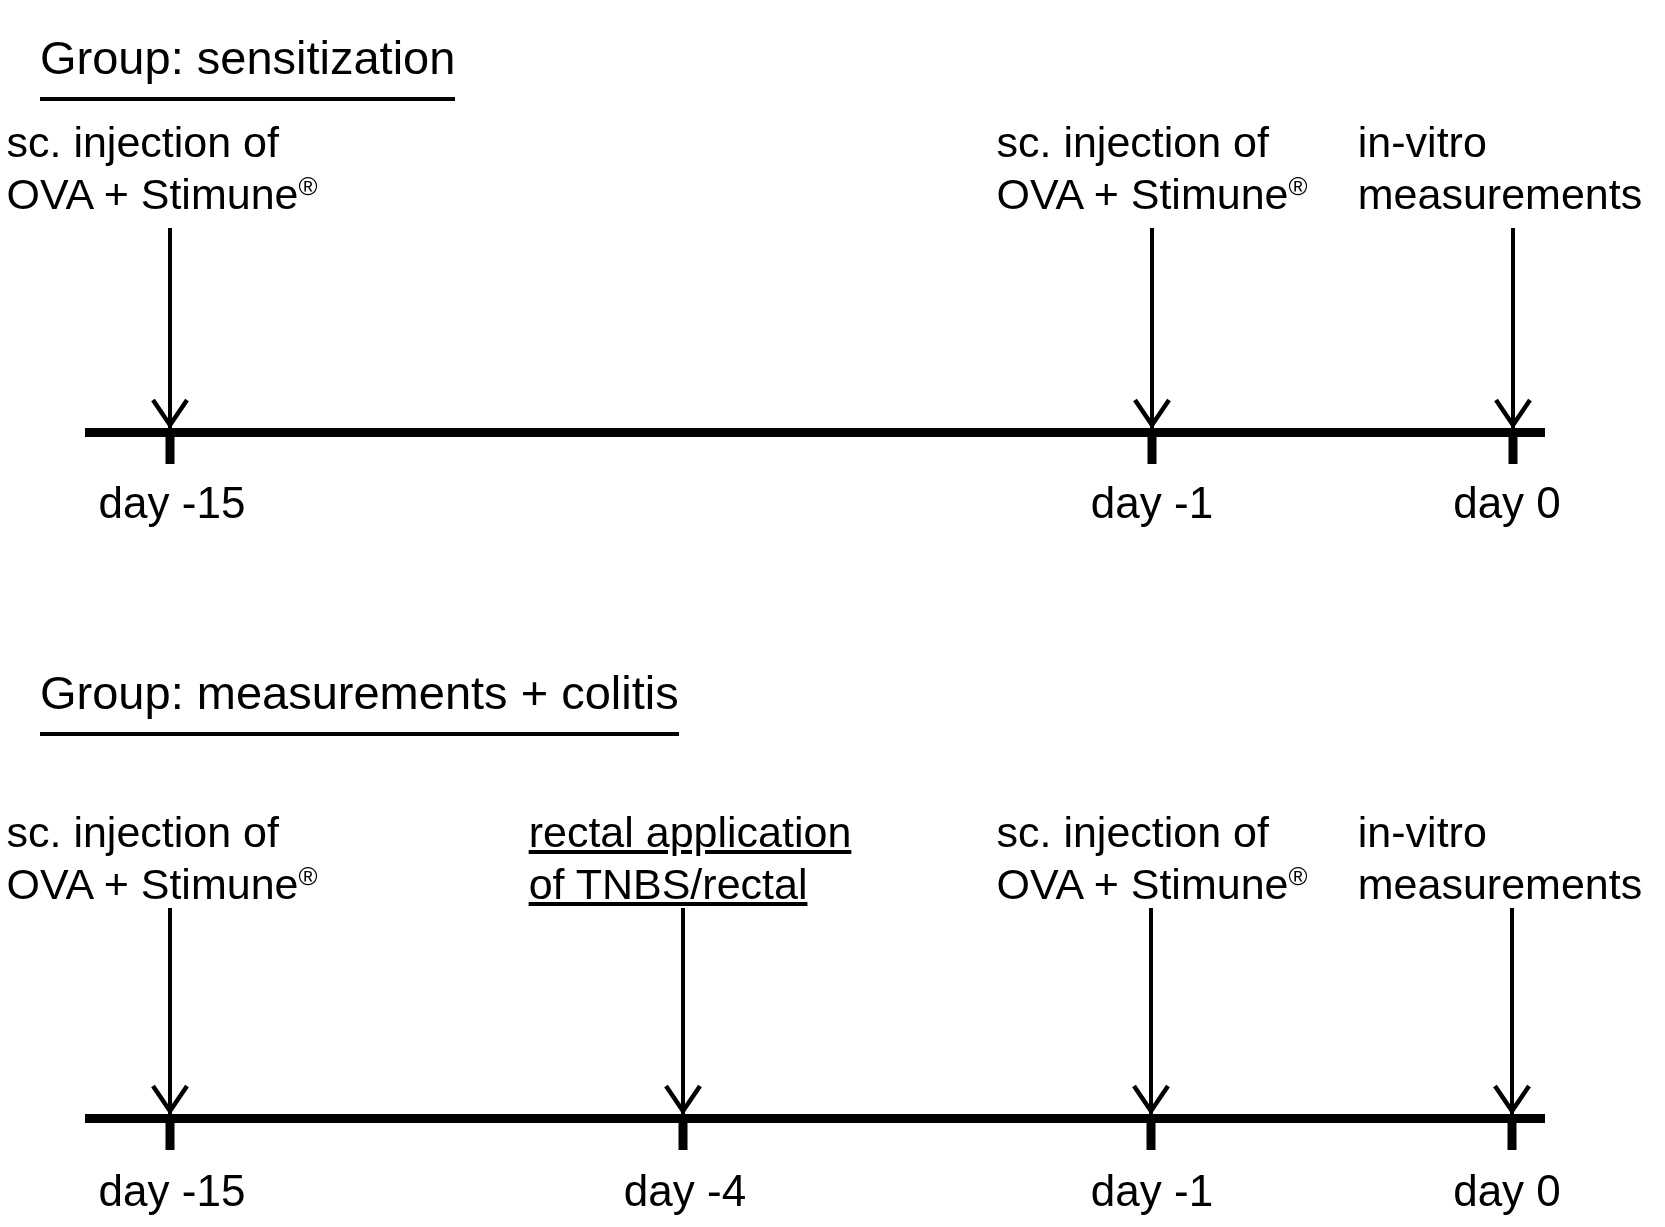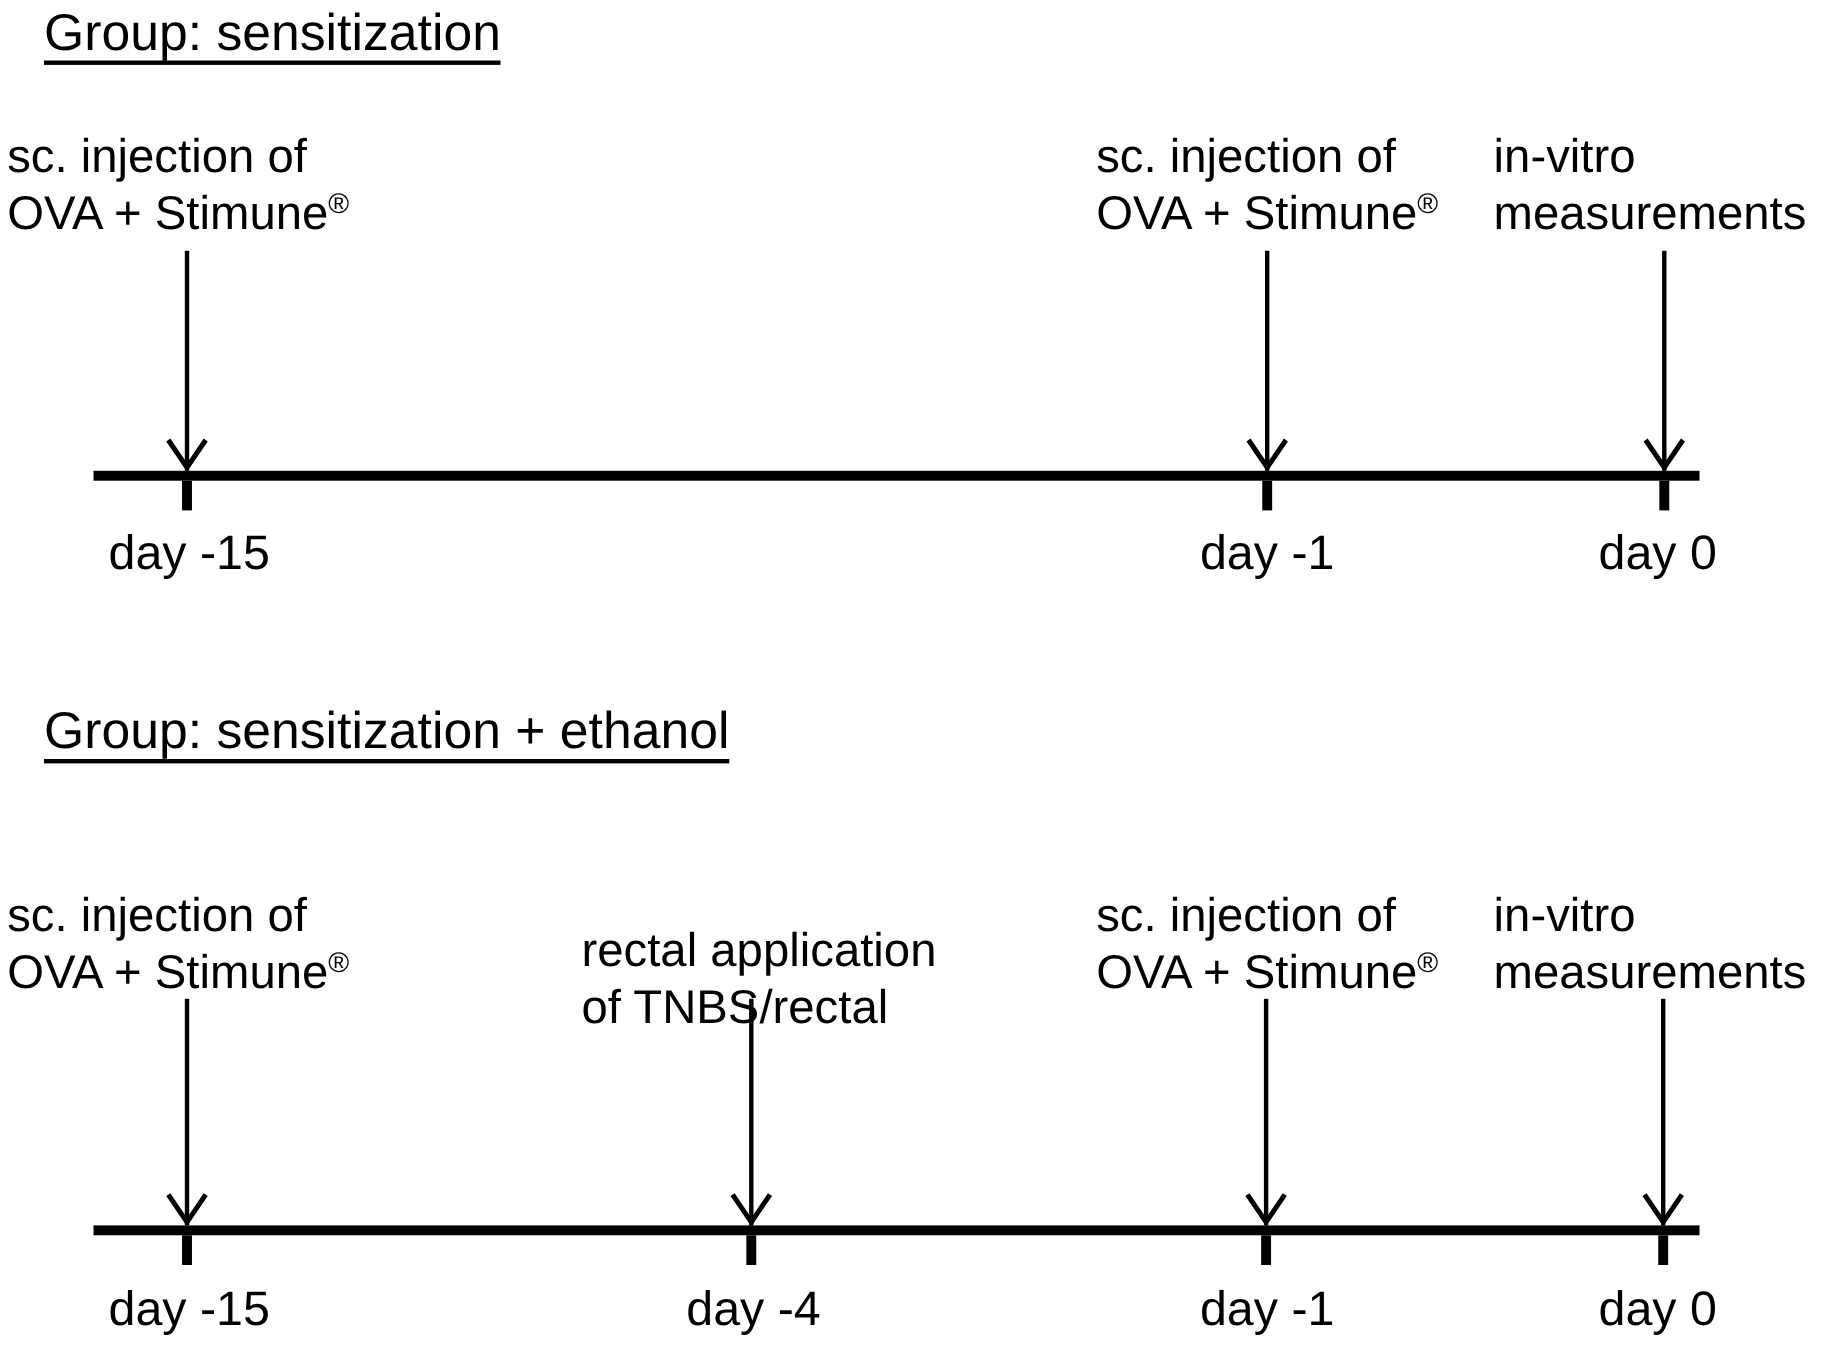--- a/index.html
+++ b/index.html
@@ -11,21 +11,22 @@
     color: #000000;
     font-family: "Liberation Sans", sans-serif;
   }
   .heading {
     position: absolute;
     font-size: 47px;
     line-height: 1.0;
     font-weight: 400;
     white-space: nowrap;
     border-bottom: 4px solid #000000;
-    padding-bottom: 3px;
+    padding-bottom: 16px;
+    margin-top: 29px;
   }
   .evt-label {
     position: absolute;
     transform: translateX(-50%);
     text-align: left;
     font-size: 43px;
     line-height: 52px;
     white-space: nowrap;
   }
   .reg-mark {
@@ -97,34 +98,34 @@
   </div>
   <div class="shaft" style="left:1513px; top:228px; height:200px;"></div>
   <svg class="ahead" style="left:1513px; top:398px;" width="40" height="30" viewBox="0 0 40 30">
       <path d="M3 2 L20 27 L37 2" fill="none" stroke="#000000" stroke-width="4.5"></path>
     </svg>
   <div class="tick" style="left:1513px; top:437px;"></div>
   <div class="day-label" style="left:1507px; top:478px;">day 0</div>
 
   <div class="tl-line" style="left:85px; top:428px; width:1460px;"></div>
 
-  <div class="heading" style="left:40px; top:640px;">Group: sensitization + ethanol</div>
+  <div class="heading" style="left:40px; top:640px;">Group: measurements + colitis</div>
 
   <div class="evt-label" style="left:162px; top:806px;">
     <div>sc. injection of</div>
     <div><span>OVA + Stimune</span><span class="reg-mark">®</span></div>
   </div>
   <div class="shaft" style="left:170px; top:908px; height:206px;"></div>
   <svg class="ahead" style="left:170px; top:1084px;" width="40" height="30" viewBox="0 0 40 30">
       <path d="M3 2 L20 27 L37 2" fill="none" stroke="#000000" stroke-width="4.5"></path>
     </svg>
   <div class="tick" style="left:170px; top:1123px;"></div>
   <div class="day-label" style="left:172px; top:1166px;">day -15</div>
 
-  <div class="evt-label" style="left:690px; top:838px;">
+  <div class="evt-label" style="left:690px; top:806px;text-decoration:underline;">
     <div>rectal application</div>
     <div><span>of TNBS/rectal</span><span class="reg-mark"></span></div>
   </div>
   <div class="shaft" style="left:683px; top:908px; height:206px;"></div>
   <svg class="ahead" style="left:683px; top:1084px;" width="40" height="30" viewBox="0 0 40 30">
       <path d="M3 2 L20 27 L37 2" fill="none" stroke="#000000" stroke-width="4.5"></path>
     </svg>
   <div class="tick" style="left:683px; top:1123px;"></div>
   <div class="day-label" style="left:685px; top:1166px;">day -4</div>
 

